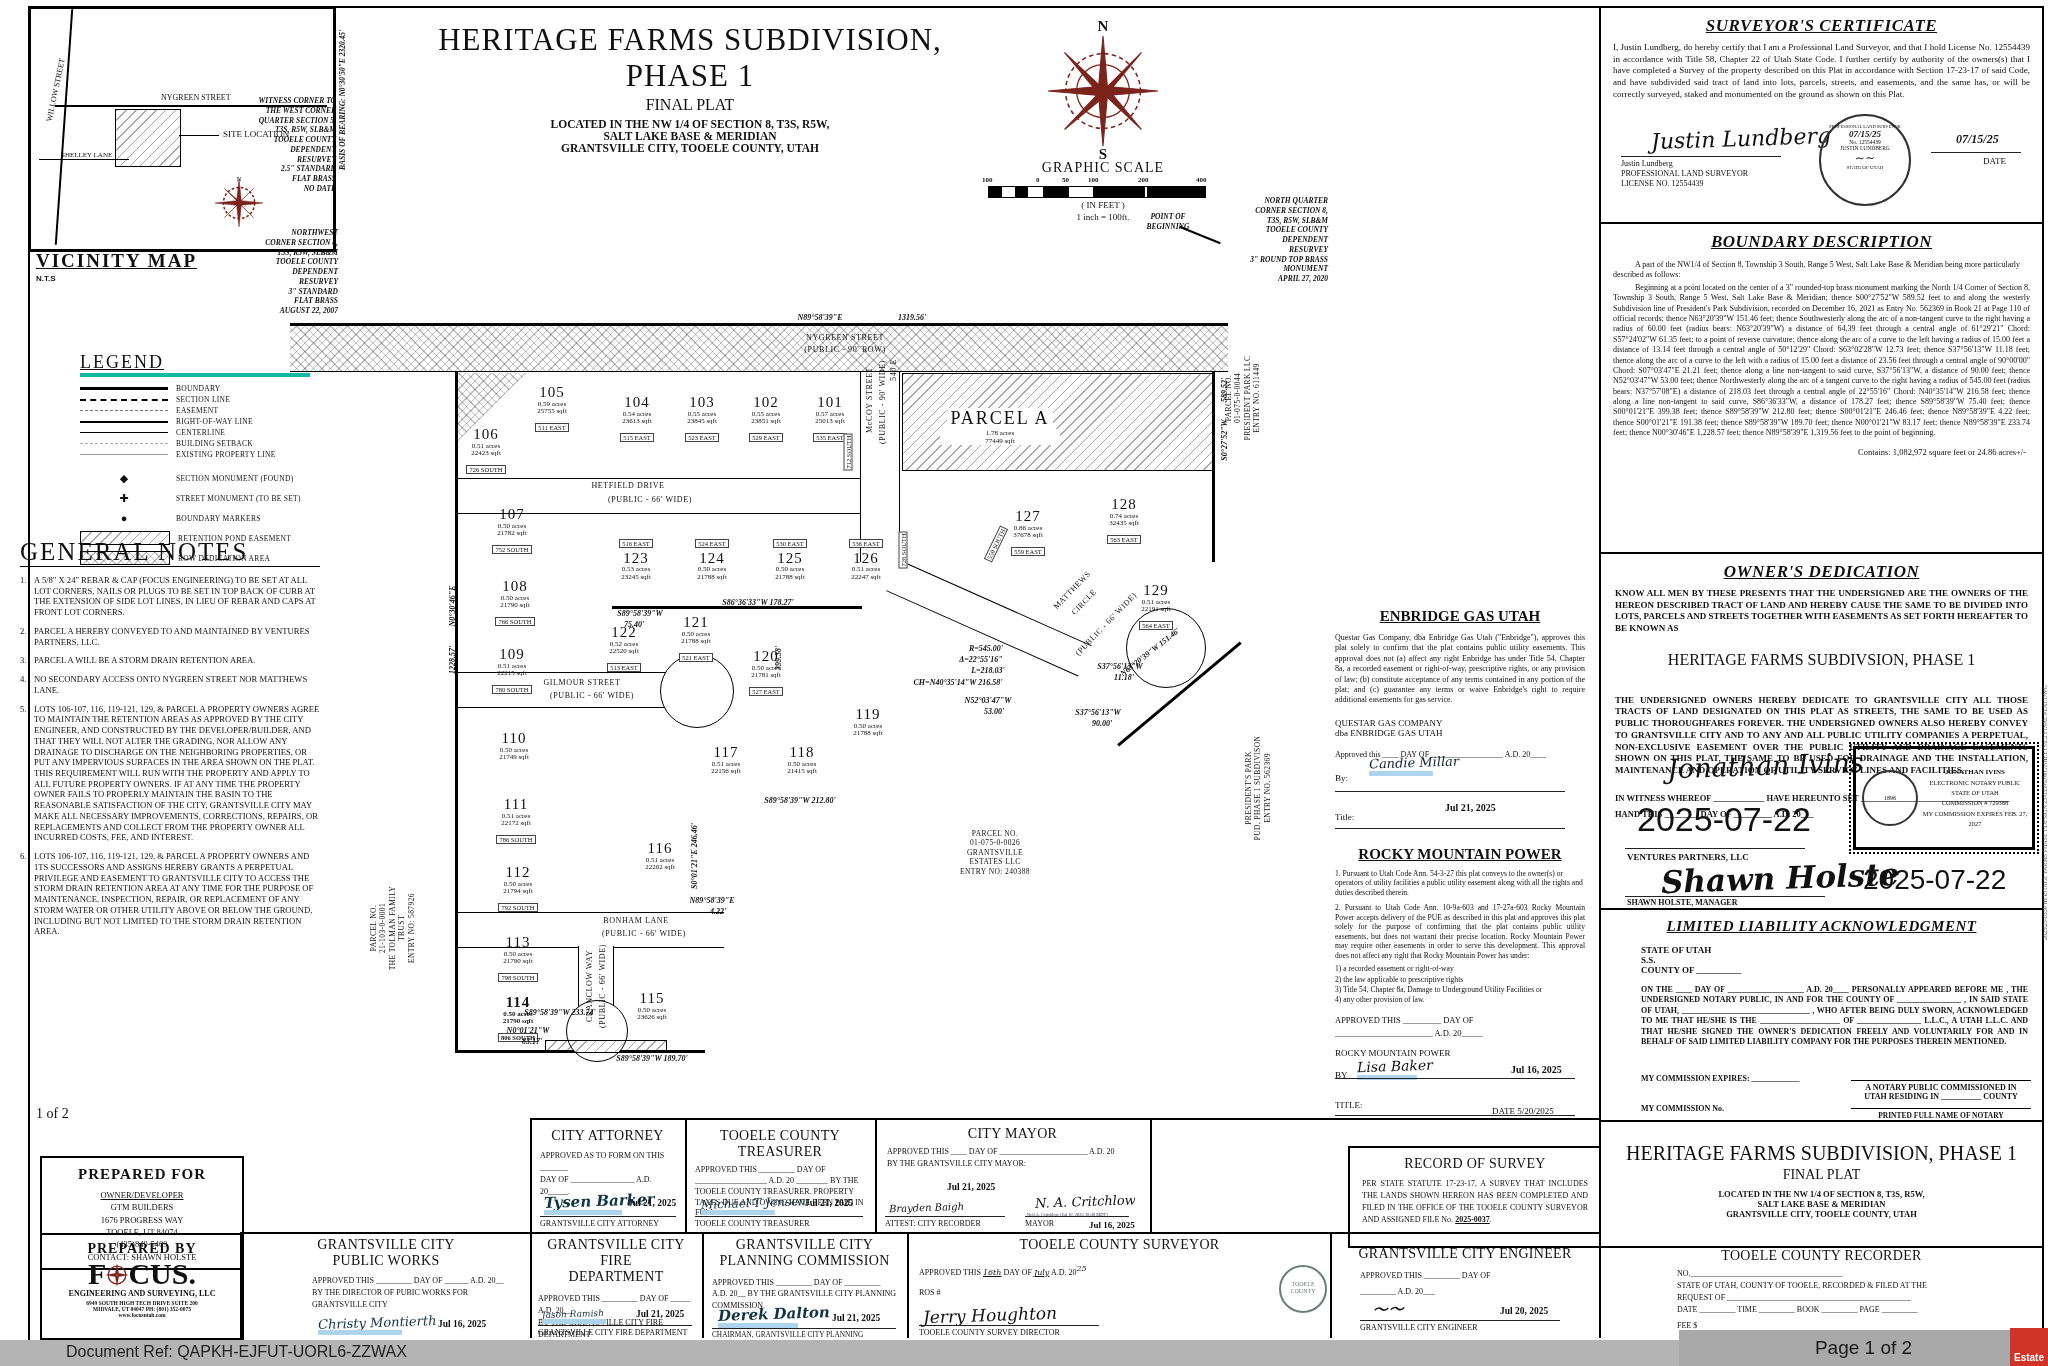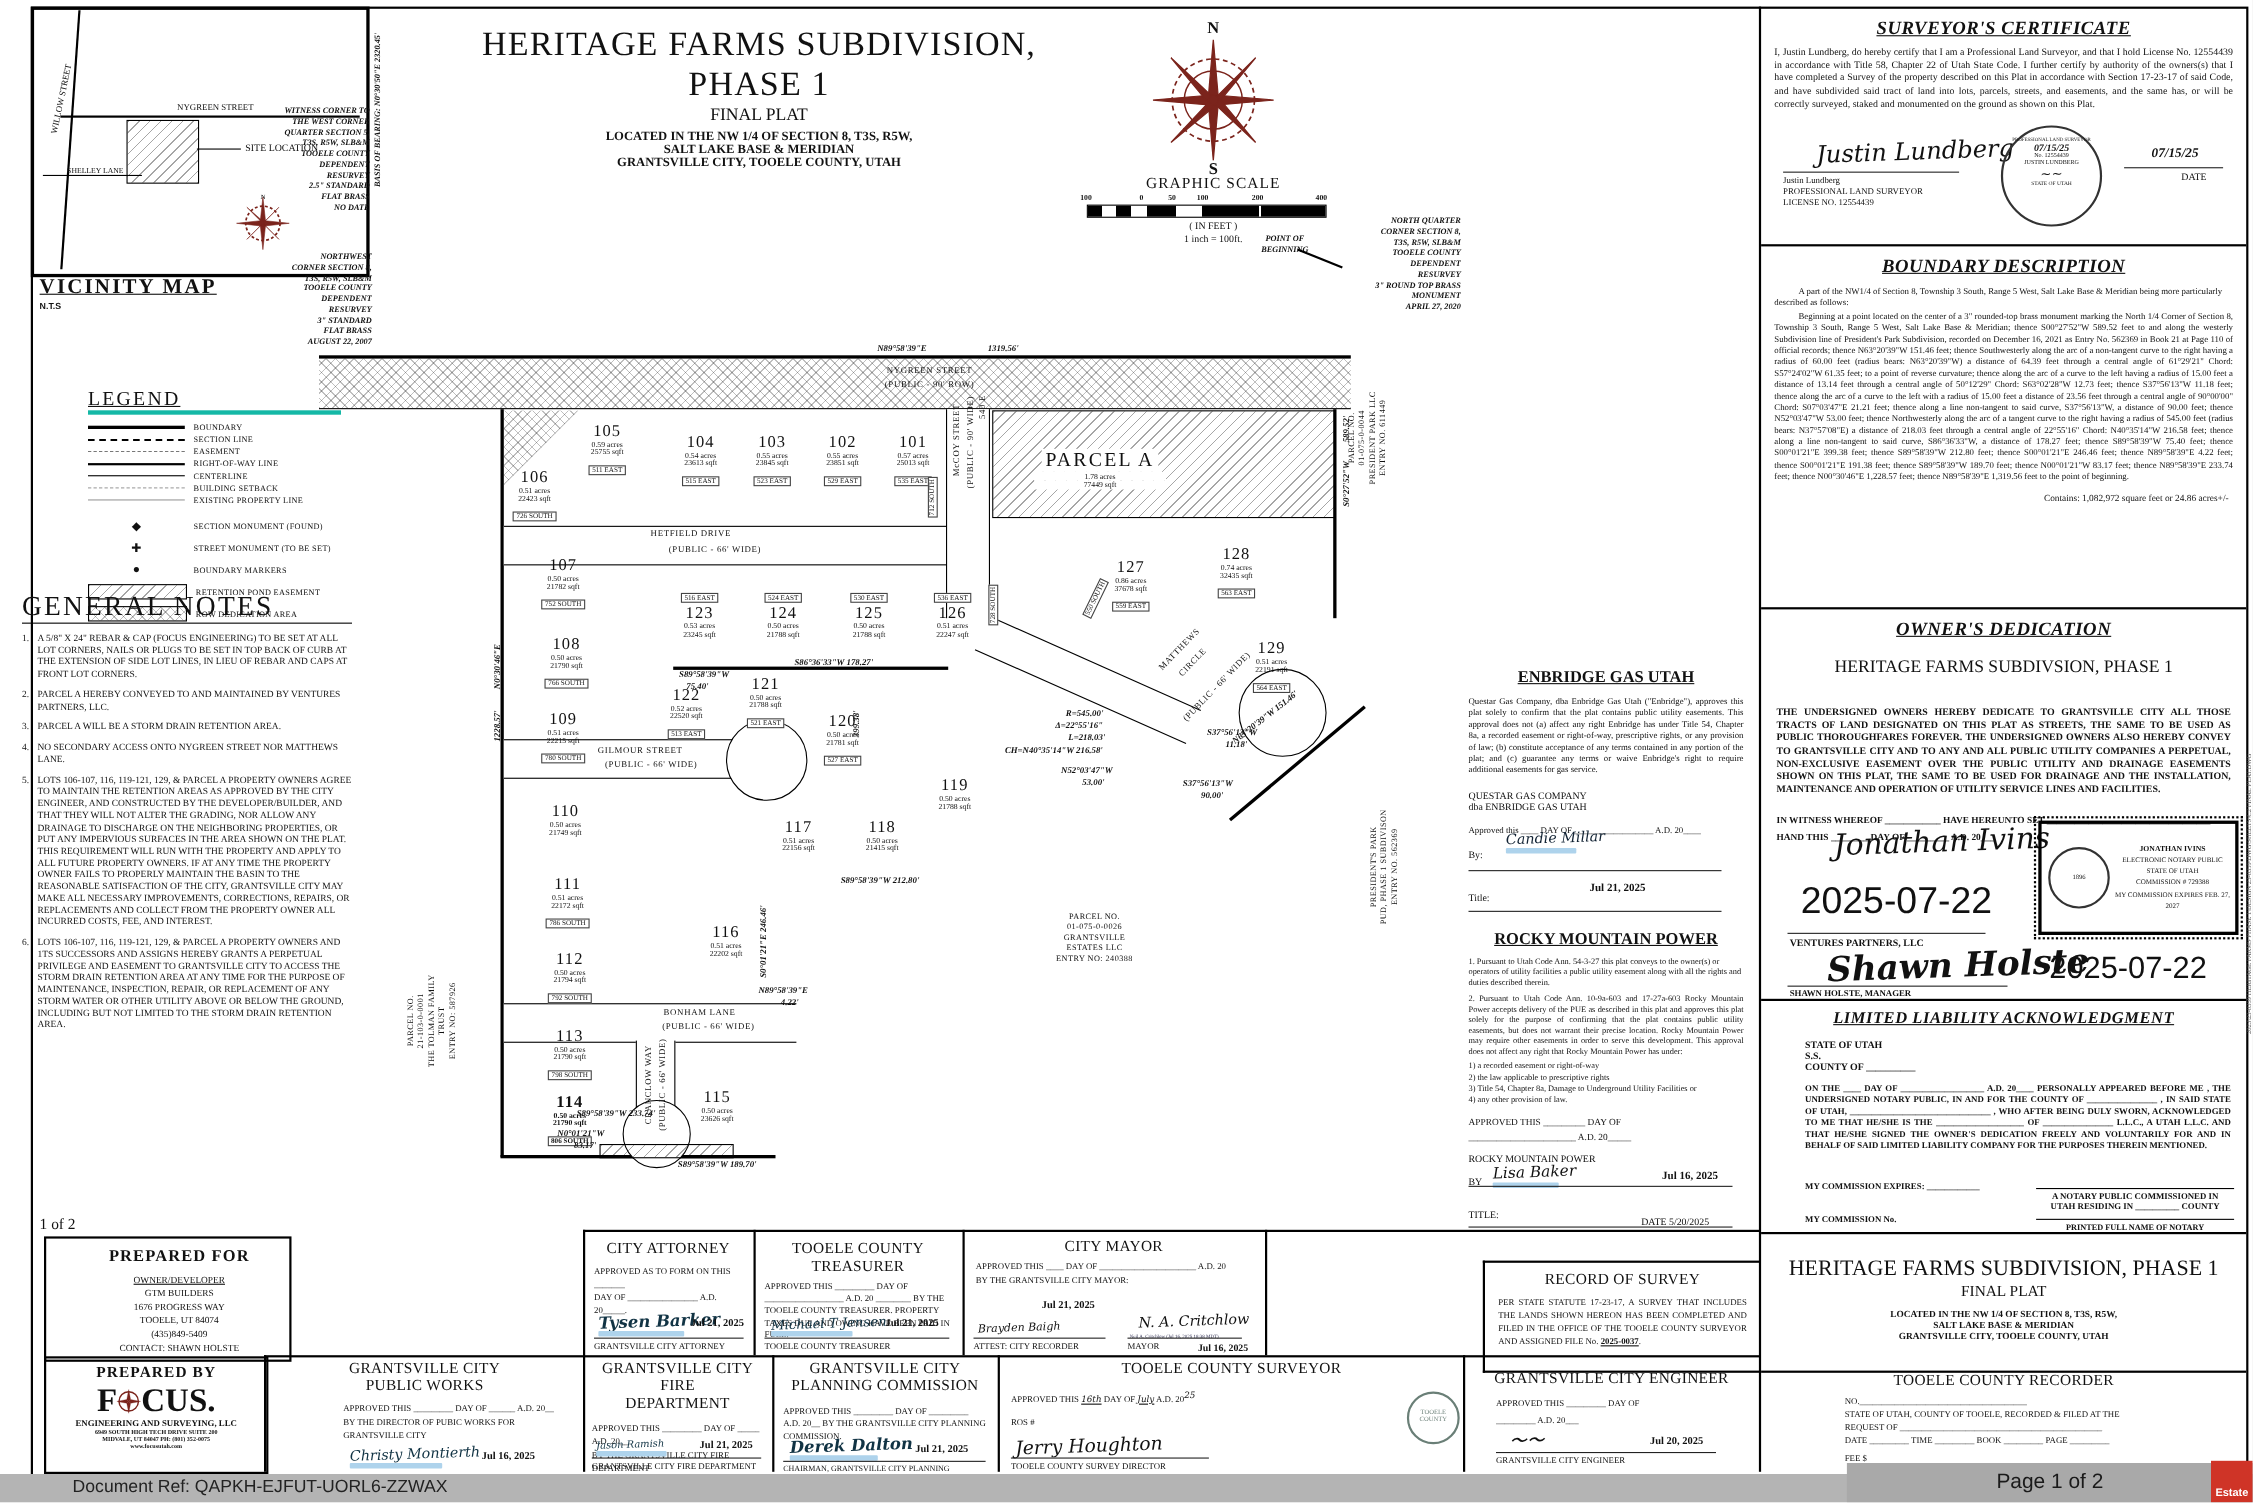--- a/index.html
+++ b/index.html
@@ -473,20 +473,21 @@
 
     <div class="abs" style="left:0;top:216px;width:441px;height:330px;border-bottom:2.5px solid #000;">
       <div class="panel-h">BOUNDARY DESCRIPTION</div>
       <div style="font-size:8px;margin:8px 12px 0;text-indent:22px;line-height:1.3;">A part of the NW1/4 of Section 8, Township 3 South, Range 5 West, Salt Lake Base &amp; Meridian being more particularly described as follows:</div>
       <div class="body-j" style="font-size:8px;margin:2px 12px 0;text-indent:22px;line-height:1.3;">Beginning at a point located on the center of a 3" rounded-top brass monument marking the North 1/4 Corner of Section 8, Township 3 South, Range 5 West, Salt Lake Base &amp; Meridian; thence S00°27'52"W 589.52 feet to and along the westerly Subdivision line of President's Park Subdivision, recorded on December 16, 2021 as Entry No. 562369 in Book 21 at Page 110 of official records; thence N63°20'39"W 151.46 feet; thence Southwesterly along the arc of a non-tangent curve to the right having a radius of 60.00 feet (radius bears: N63°20'39"W) a distance of 64.39 feet through a central angle of 61°29'21" Chord: S57°24'02"W 61.35 feet; to a point of reverse curvature; thence along the arc of a curve to the left having a radius of 15.00 feet a distance of 13.14 feet through a central angle of 50°12'29" Chord: S63°02'28"W 12.73 feet; thence S37°56'13"W 11.18 feet; thence along the arc of a curve to the left with a radius of 15.00 feet a distance of 23.56 feet through a central angle of 90°00'00" Chord: S07°03'47"E 21.21 feet; thence along a line non-tangent to said curve, S37°56'13"W, a distance of 90.00 feet; thence N52°03'47"W 53.00 feet; thence Northwesterly along the arc of a tangent curve to the right having a radius of 545.00 feet (radius bears: N37°57'08"E) a distance of 218.03 feet through a central angle of 22°55'16" Chord: N40°35'14"W 216.58 feet; thence along a line non-tangent to said curve, S86°36'33"W, a distance of 178.27 feet; thence S89°58'39"W 75.40 feet; thence S00°01'21"E 399.38 feet; thence S89°58'39"W 212.80 feet; thence S00°01'21"E 246.46 feet; thence N89°58'39"E 4.22 feet; thence S00°01'21"E 191.38 feet; thence S89°58'39"W 189.70 feet; thence N00°01'21"W 83.17 feet; thence N89°58'39"E 233.74 feet; thence N00°30'46"E 1,228.57 feet; thence N89°58'39"E 1,319.56 feet to the point of beginning.</div>
       <div style="font-size:8.5px;margin:8px 16px 0;text-align:right;">Contains: 1,082,972 square feet or 24.86 acres+/-</div>
     </div>
 
     <div class="abs" style="left:0;top:546px;width:441px;height:356px;border-bottom:2.5px solid #000;">
       <div class="panel-h">OWNER'S DEDICATION</div>
+      <div class="b body-j" style="font-size:9px;margin:6px 14px 0;">KNOW ALL MEN BY THESE PRESENTS THAT THE UNDERSIGNED ARE THE OWNERS OF THE HEREON DESCRIBED TRACT OF LAND AND HEREBY CAUSE THE SAME TO BE DIVIDED INTO LOTS, PARCELS AND STREETS TOGETHER WITH EASEMENTS AS SET FORTH HEREAFTER TO BE KNOWN AS</div>
       <div class="ctr" style="font-size:16px;margin-top:16px;">HERITAGE FARMS SUBDIVSION, PHASE 1</div>
       <div class="b body-j" style="font-size:9px;margin:26px 14px 0;">THE UNDERSIGNED OWNERS HEREBY DEDICATE TO GRANTSVILLE CITY ALL THOSE TRACTS OF LAND DESIGNATED ON THIS PLAT AS STREETS, THE SAME TO BE USED AS PUBLIC THOROUGHFARES FOREVER. THE UNDERSIGNED OWNERS ALSO HEREBY CONVEY TO GRANTSVILLE CITY AND TO ANY AND ALL PUBLIC UTILITY COMPANIES A PERPETUAL, NON-EXCLUSIVE EASEMENT OVER THE PUBLIC UTILITY AND DRAINAGE EASEMENTS SHOWN ON THIS PLAT, THE SAME TO BE USED FOR DRAINAGE AND THE INSTALLATION, MAINTENANCE AND OPERATION OF UTILITY SERVICE LINES AND FACILITIES.</div>
       <div class="b nw" style="font-size:8.5px;margin:16px 14px 0;">IN WITNESS WHEREOF ____________  HAVE HEREUNTO SET ___________________________________</div>
       <div class="b nw" style="font-size:8.5px;margin:6px 14px 0;">HAND THIS ________ DAY OF _________  A.D. 20___</div>
       <div class="sig" style="position:absolute;left:66px;top:198px;font-size:27px;">Jonathan Ivins</div>
       <div class="stamp-date" style="position:absolute;left:36px;top:248px;font-size:34px;">2025-07-22</div>
       <div class="sigline" style="position:absolute;left:24px;top:296px;width:180px;"></div>
       <div class="b" style="position:absolute;left:26px;top:300px;font-size:9px;">VENTURES PARTNERS, LLC</div>
       <div class="sig" style="position:absolute;left:60px;top:308px;font-size:31px;font-weight:bold;">Shawn Holste</div>
       <div class="stamp-date" style="position:absolute;left:262px;top:312px;font-size:28px;">2025-07-22</div>
@@ -544,21 +545,21 @@
   <div class="ln" style="left:240px;top:1232px;width:1360px;height:2px;"></div>
   <div class="ln" style="left:530px;top:1118px;width:2px;height:220px;"></div>
   <div class="ln" style="left:685px;top:1118px;width:2px;height:114px;"></div>
   <div class="ln" style="left:875px;top:1118px;width:2px;height:114px;"></div>
   <div class="ln" style="left:1150px;top:1118px;width:2px;height:114px;"></div>
   <div class="ln" style="left:240px;top:1232px;width:2px;height:106px;"></div>
   <div class="ln" style="left:702px;top:1232px;width:2px;height:106px;"></div>
   <div class="ln" style="left:907px;top:1232px;width:2px;height:106px;"></div>
   <div class="ln" style="left:1330px;top:1232px;width:2px;height:106px;"></div>
 
-  <div class="frame ctr" style="left:40px;top:1124px;width:200px;height:110px;padding-left:21px;">
+  <div class="frame ctr" style="left:40px;top:1156px;width:200px;height:110px;">
     <div class="b" style="font-size:15px;margin-top:8px;letter-spacing:1px;">PREPARED FOR</div>
     <div id="prep-for-lines" style="font-size:8.5px;line-height:1.45;margin-top:6px;">
         <div class="u">OWNER/DEVELOPER</div>
         <div>GTM BUILDERS</div>
         <div>1676 PROGRESS WAY</div>
         <div>TOOELE, UT 84074</div>
         <div>(435)849-5409</div>
         <div>CONTACT: SHAWN HOLSTE</div>
       </div>
   </div>

